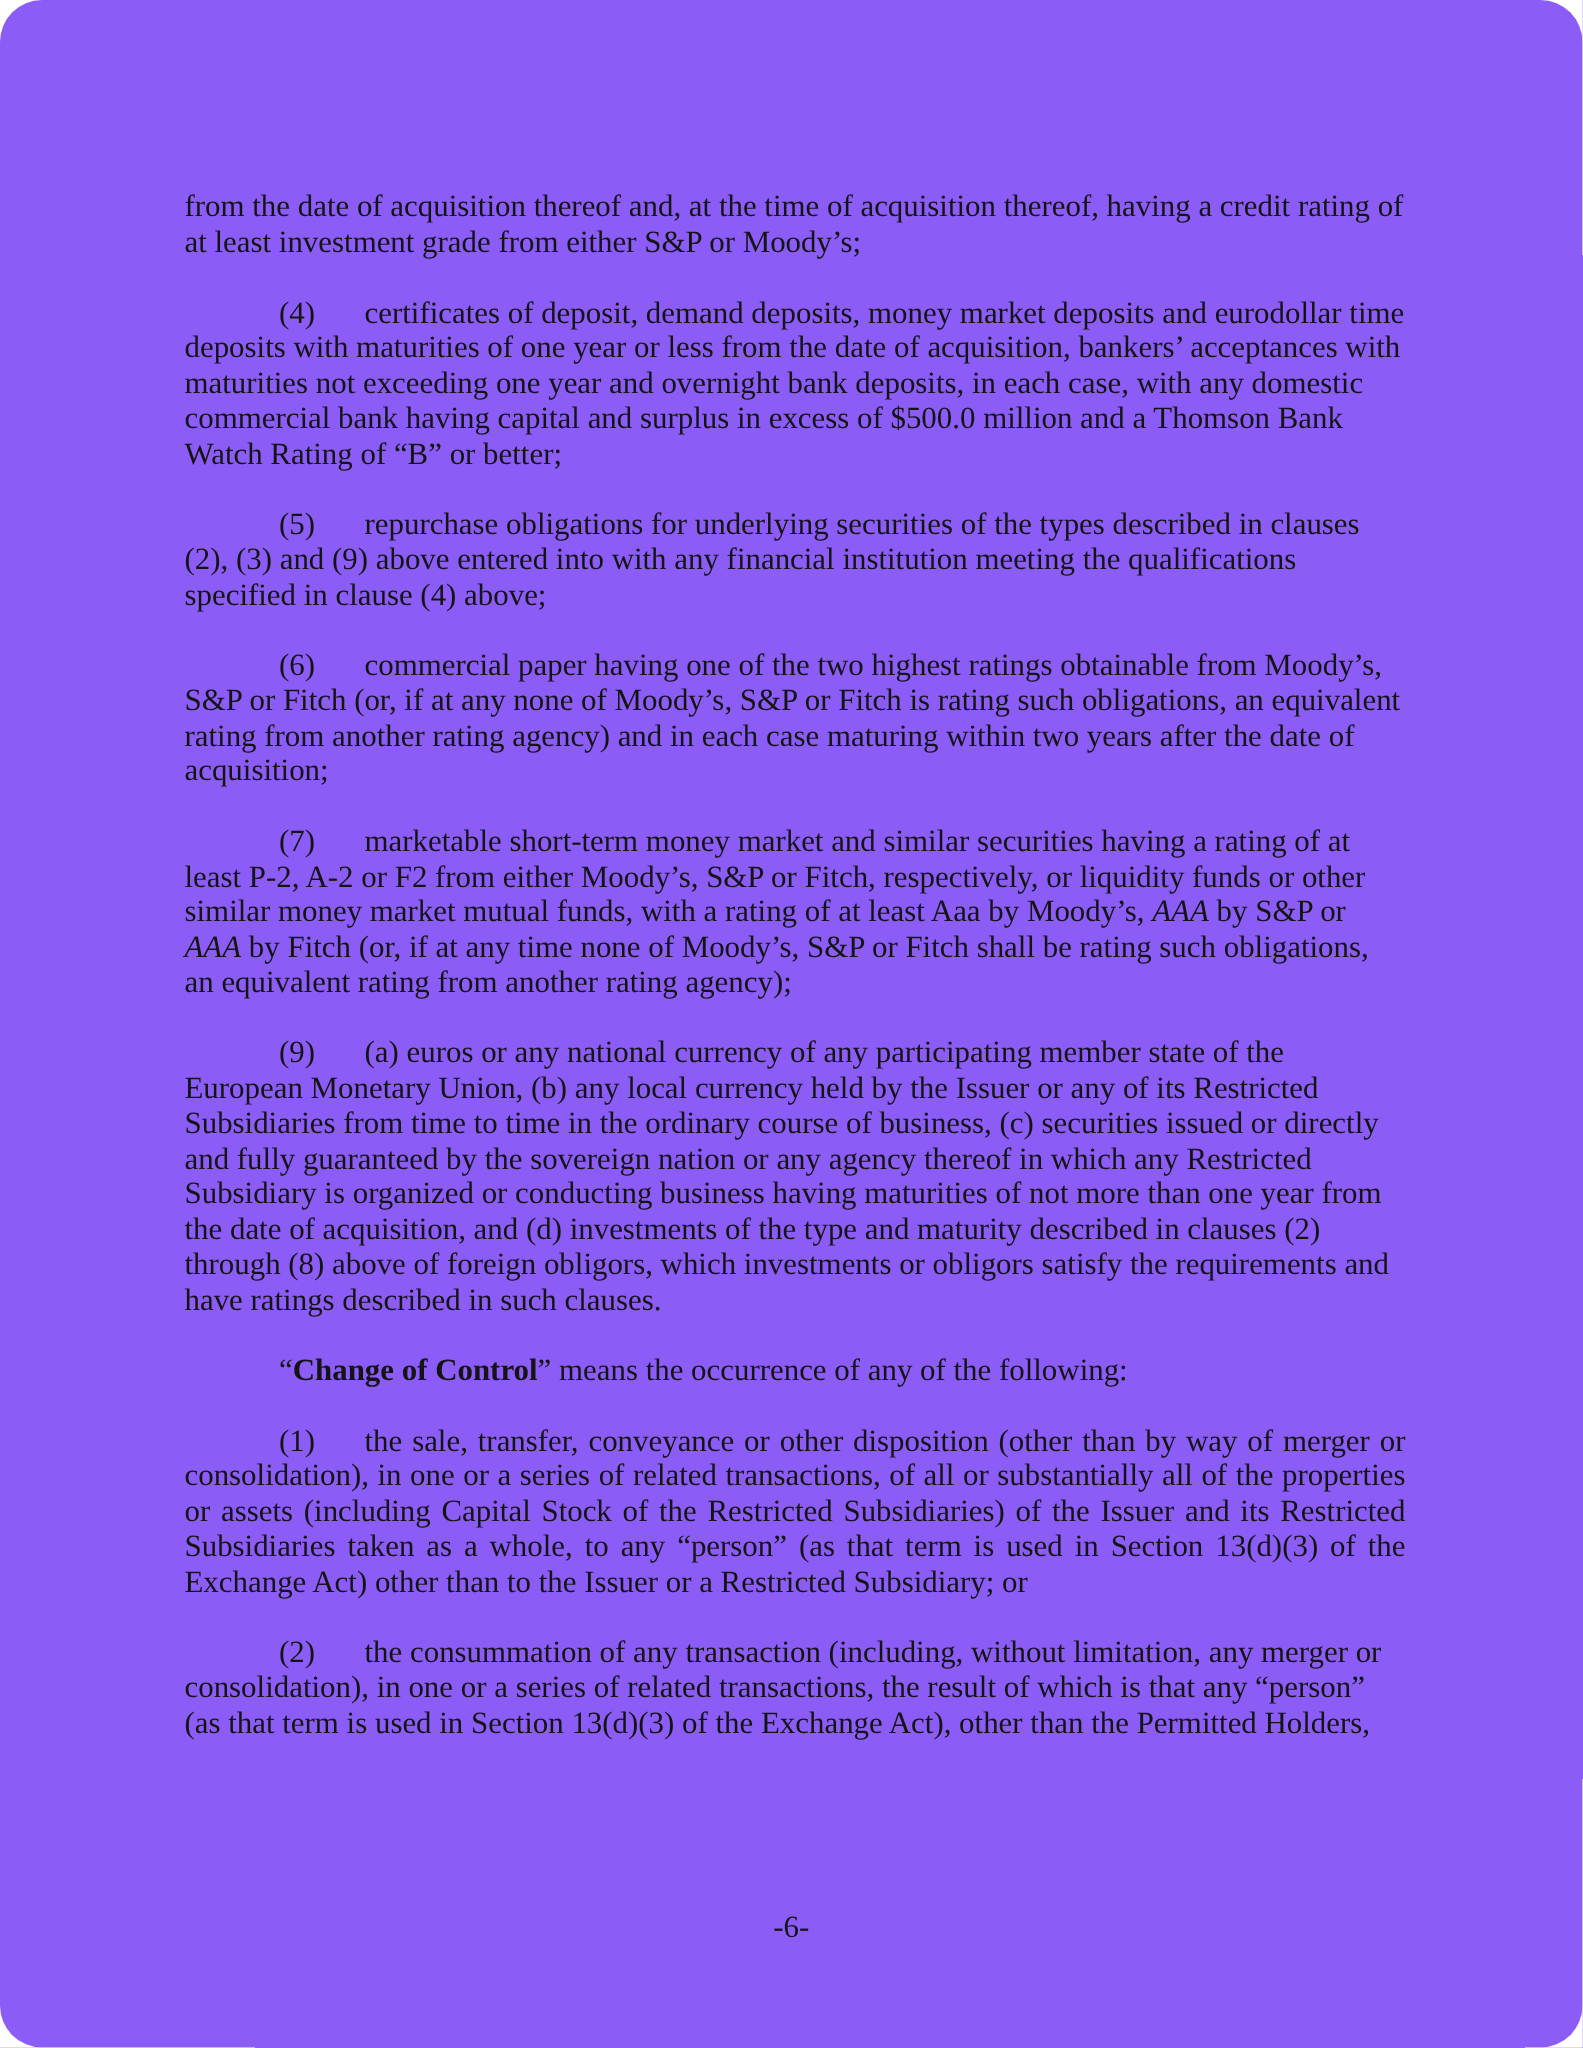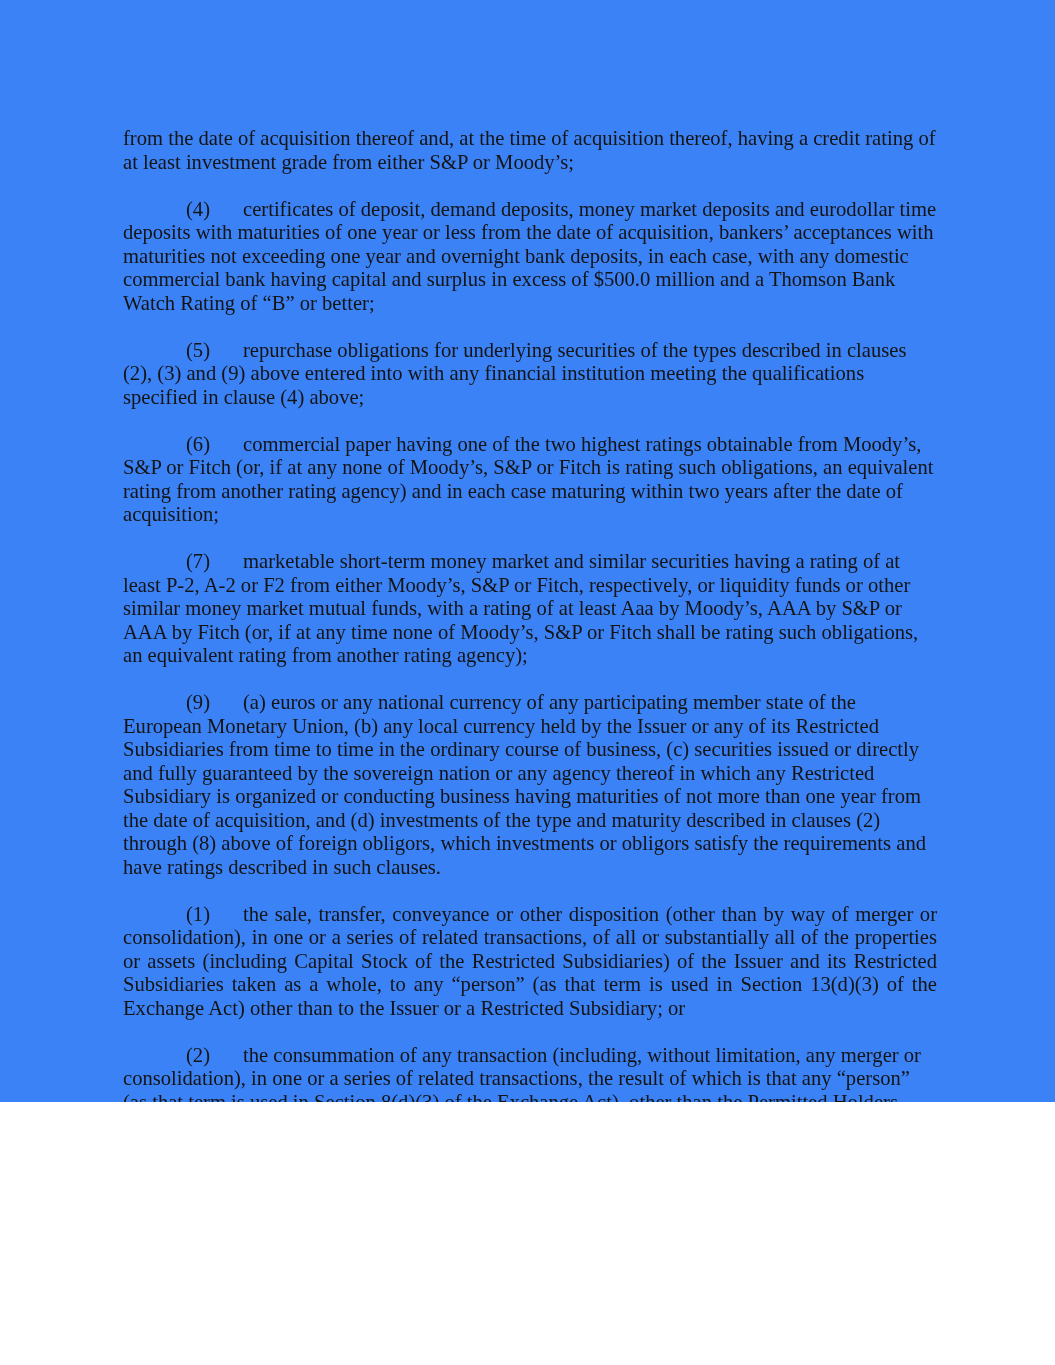--- a/index.html
+++ b/index.html
@@ -3,25 +3,26 @@
 <meta charset="utf-8">
 <style>
   html, body {
     margin: 0;
     padding: 0;
     background: #ffffff;
   }
   .page {
     position: relative;
     width: 1055px;
-    height: 1102px;
-    background: #3b82f6;
+    height: 1365px;
+    background: #8b5cf6;
     font-family: "Liberation Serif", "DejaVu Serif", serif;
     color: #141414;
     overflow: hidden;
+    border-radius: 28px;
   }
   .content {
     position: absolute;
     left: 123px;
     top: 127px;
     width: 814px;
     font-size: 20.6px;
     line-height: 23.5px;
     text-align: left;
   }
@@ -33,21 +34,21 @@
     margin-top: 0;
     text-indent: 0;
   }
   .para.justify {
     text-align: justify;
   }
   .tab {
     display: inline-block;
     width: 33px;
   }
-  .ital { }
+  .ital { font-style: italic; }
   .bold { font-weight: bold; }
   .footer {
     position: absolute;
     top: 1274px;
     left: 0;
     width: 100%;
     text-align: center;
     font-size: 20.6px;
     line-height: 23.5px;
   }
@@ -64,21 +65,22 @@
 
     <p class="para"><span class="num">(5)</span><span class="tab"></span><span>repurchase obligations for underlying securities of the types described in clauses (2), (3) and (9) above entered into with any financial institution meeting the qualifications specified in clause (4) above;</span></p>
 
     <p class="para"><span class="num">(6)</span><span class="tab"></span><span>commercial paper having one of the two highest ratings obtainable from Moody’s, S&amp;P or Fitch (or, if at any none of Moody’s, S&amp;P or Fitch is rating such obligations, an equivalent rating from another rating agency) and in each case maturing within two years after the date of acquisition;</span></p>
 
     <p class="para"><span class="num">(7)</span><span class="tab"></span><span>marketable short-term money market and similar securities having a rating of at least P-2, A-2 or F2 from either Moody’s, S&amp;P or Fitch, respectively, or liquidity funds or other similar money market mutual funds, with a rating of at least Aaa by Moody’s, </span><span class="ital">AAA</span><span> by S&amp;P or </span><span class="ital">AAA</span><span> by Fitch (or, if at any time none of Moody’s, S&amp;P or Fitch shall be rating such obligations, an equivalent rating from another rating agency);</span></p>
 
 
     <p class="para"><span class="num">(9)</span><span class="tab"></span><span>(a) euros or any national currency of any participating member state of the European Monetary Union, (b) any local currency held by the Issuer or any of its Restricted Subsidiaries from time to time in the ordinary course of business, (c) securities issued or directly and fully guaranteed by the sovereign nation or any agency thereof in which any Restricted Subsidiary is organized or conducting business having maturities of not more than one year from the date of acquisition, and (d) investments of the type and maturity described in clauses (2) through (8) above of foreign obligors, which investments or obligors satisfy the requirements and have ratings described in such clauses.</span></p>
 
+    <p class="para"><span>“</span><span class="bold">Change of Control</span><span>” means the occurrence of any of the following:</span></p>
 
     <p class="para justify"><span class="num">(1)</span><span class="tab"></span><span>the sale, transfer, conveyance or other disposition (other than by way of merger or consolidation), in one or a series of related transactions, of all or substantially all of the properties or assets (including Capital Stock of the Restricted Subsidiaries) of the Issuer and its Restricted Subsidiaries taken as a whole, to any “person” (as that term is used in Section 13(d)(3) of the Exchange Act) other than to the Issuer or a Restricted Subsidiary; or</span></p>
 
-    <p class="para"><span class="num">(2)</span><span class="tab"></span><span>the consummation of any transaction (including, without limitation, any merger or consolidation), in one or a series of related transactions, the result of which is that any “person” (as that term is used in Section 8(d)(3) of the Exchange Act), other than the Permitted Holders,</span></p>
+    <p class="para"><span class="num">(2)</span><span class="tab"></span><span>the consummation of any transaction (including, without limitation, any merger or consolidation), in one or a series of related transactions, the result of which is that any “person” (as that term is used in Section 13(d)(3) of the Exchange Act), other than the Permitted Holders,</span></p>
 
   </div>
 
   <div class="footer"><span>-6-</span></div>
 </div>
 
 </body></html>

